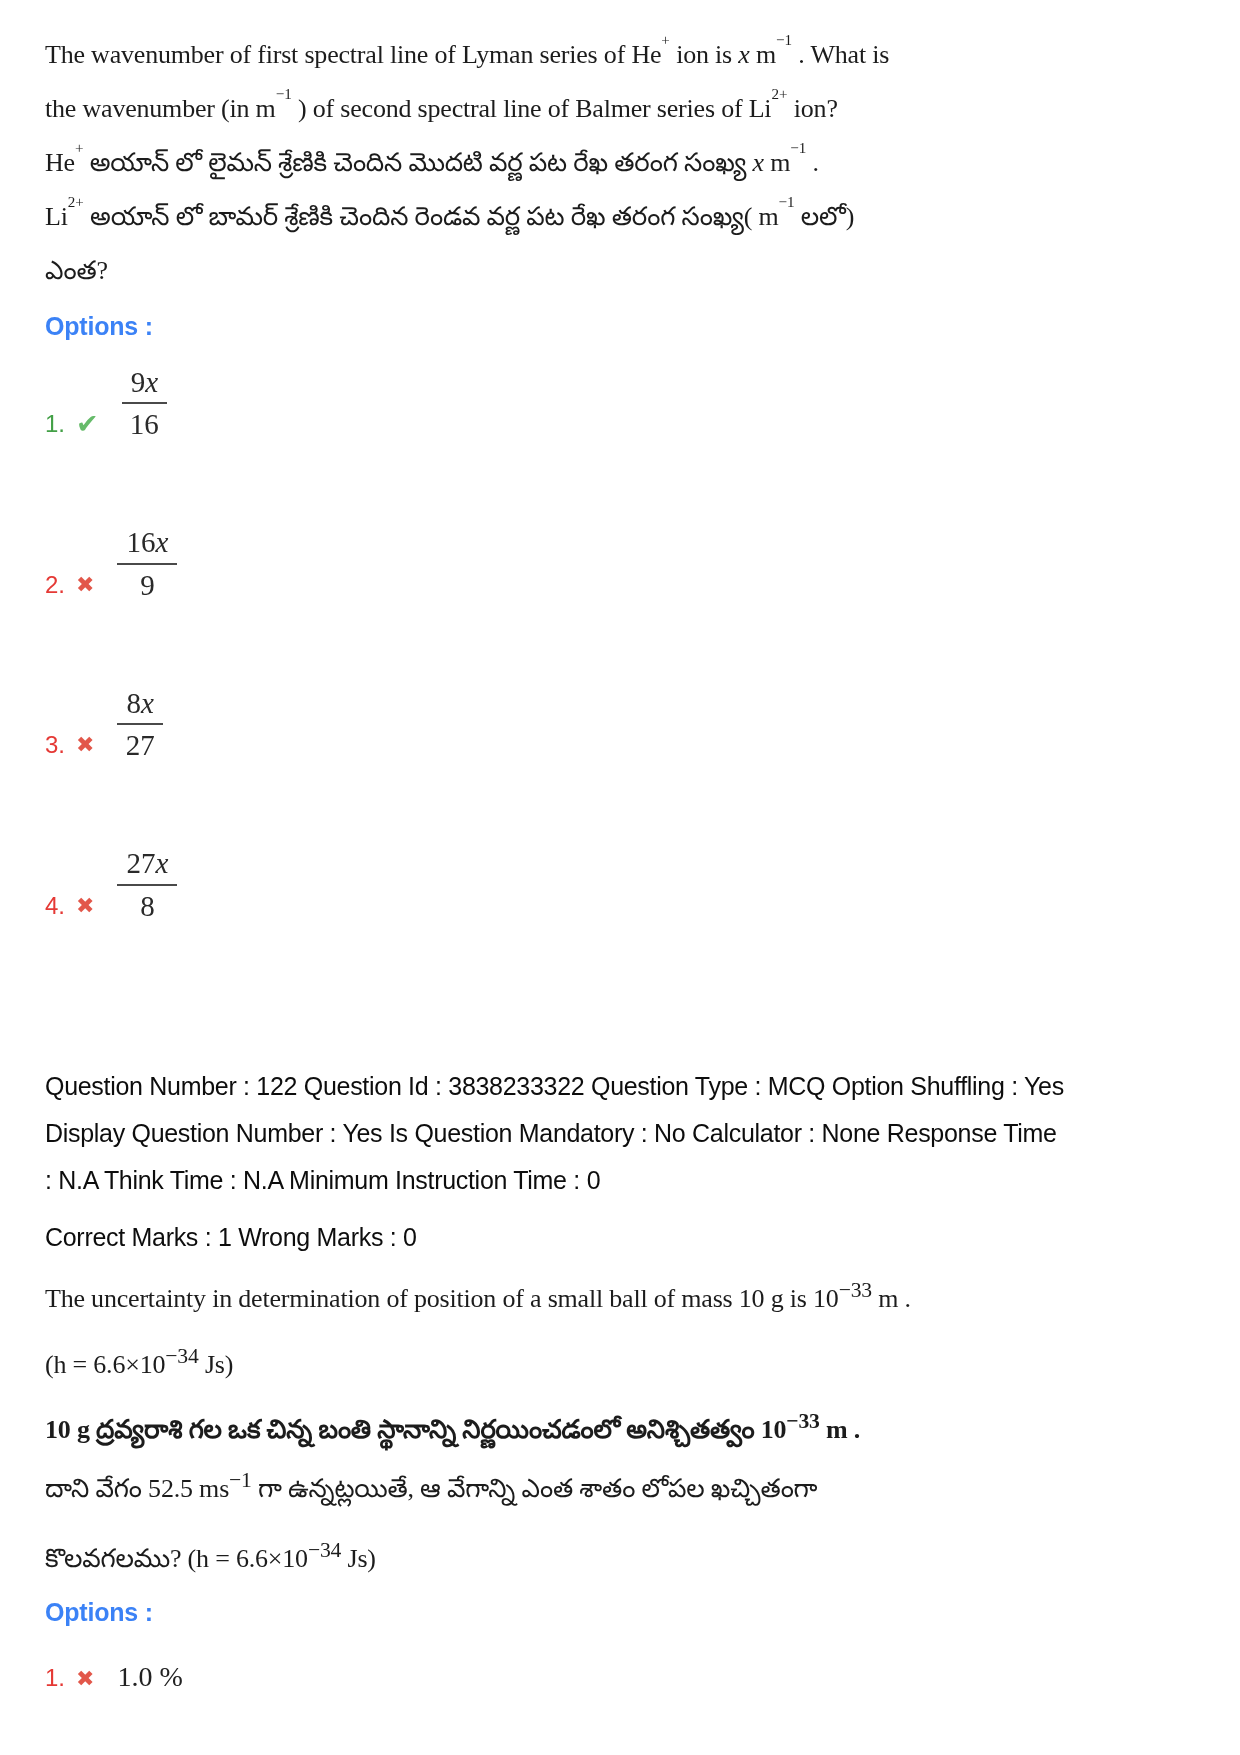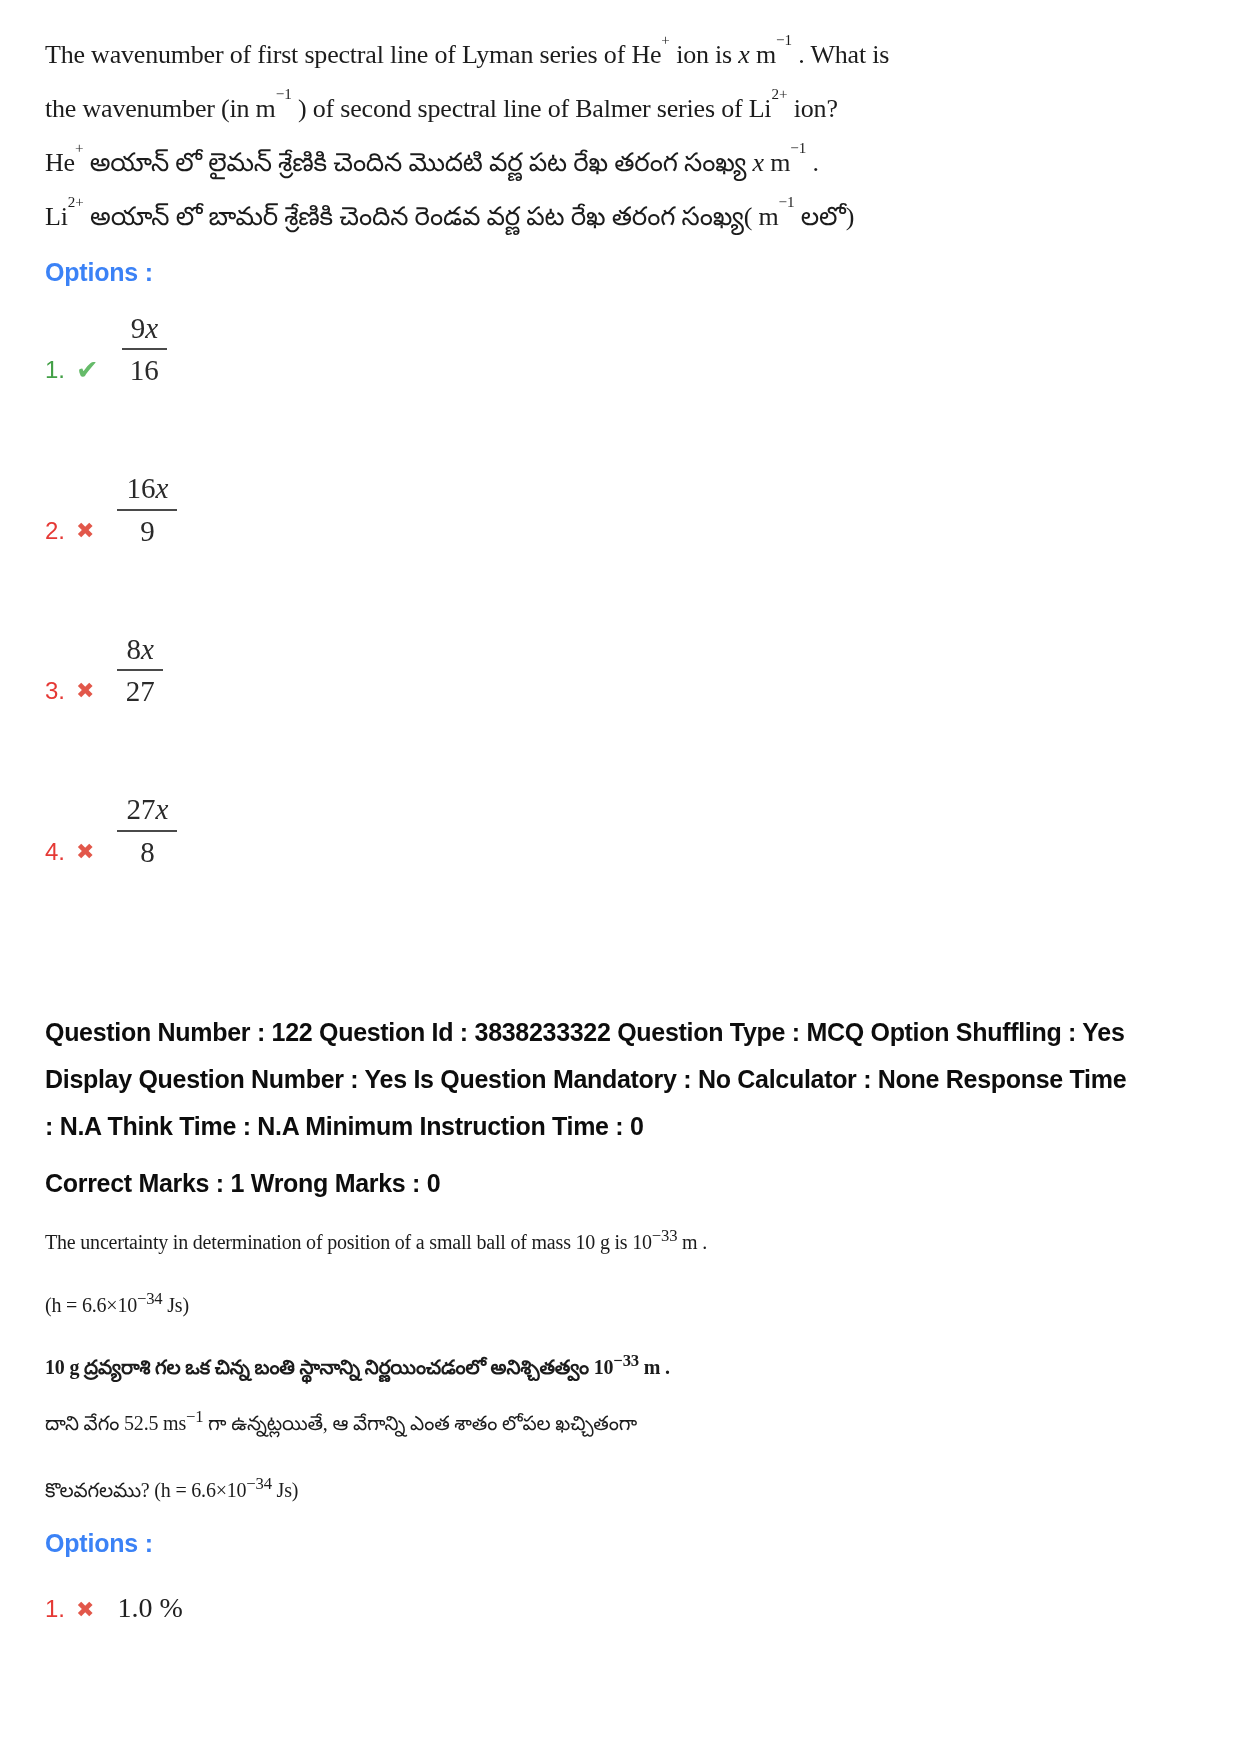--- a/index.html
+++ b/index.html
@@ -66,31 +66,31 @@
   }
   .frac-num {
     padding: 0 9px 3px 9px;
     border-bottom: 2px solid #4a4a4a;
   }
   .frac-num i { font-style: italic; }
   .frac-den { padding-top: 3px; }
   .meta-block { margin-top: 140px; }
   .meta {
     font-family: "Liberation Sans", sans-serif;
-    font-weight: 700;
+    font-weight: 400;
     font-size: 25px;
     line-height: 47px;
     color: #0d0d0d;
     white-space: nowrap;
     letter-spacing: -0.3px;
   }
   .marks { margin-top: 10px; }
   .body122 { margin-top: 4px; }
   .qline2 {
-    font-size: 20px;
+    font-size: 26px;
     line-height: 50px;
     white-space: nowrap;
     letter-spacing: -0.2px;
   }
   .h-line { margin-top: 8px; }
   .te-first { margin-top: 6px; font-weight: bold; }
   .te-last { margin-top: 12px; }
   .bottom-row { margin-top: 34px; align-items: baseline; }
   .opt-text {
     font-family: Liberation Serif, serif;
@@ -102,20 +102,21 @@
 </head>
 <body>
 
 <div class="page">
 
   <section>
     <div class="qline"><span>The wavenumber of first spectral line of Lyman series of He</span><sup>+</sup><span> ion is </span><i>x</i><span>  m</span><sup>−1</sup><span> . What is</span></div>
     <div class="qline"><span>the wavenumber (in  m</span><sup>−1</sup><span> ) of second spectral line of Balmer series of  Li</span><sup>2+</sup><span> ion?</span></div>
     <div class="qline"><span>He</span><sup>+</sup><span> అయాన్ లో లైమన్ శ్రేణికి చెందిన మొదటి వర్ణ పట రేఖ తరంగ సంఖ్య </span><i>x</i><span> m</span><sup>−1</sup><span> .</span></div>
     <div class="qline"><span>Li</span><sup>2+</sup><span> అయాన్ లో బామర్ శ్రేణికి చెందిన రెండవ వర్ణ పట రేఖ తరంగ సంఖ్య( m</span><sup>−1</sup><span> లలో)</span></div>
+    <div class="qline"><span>ఎంత?</span></div>
 
     <div class="options-label">Options :</div>
 
     <div class="option-row first">
       <span class="opt-marker green">1.</span>
       <span class="opt-icon correct">✔</span>
       <span class="fraction frac">
         <span class="frac-num"><span>9</span><i>x</i></span>
         <span class="frac-den">16</span>
       </span>

